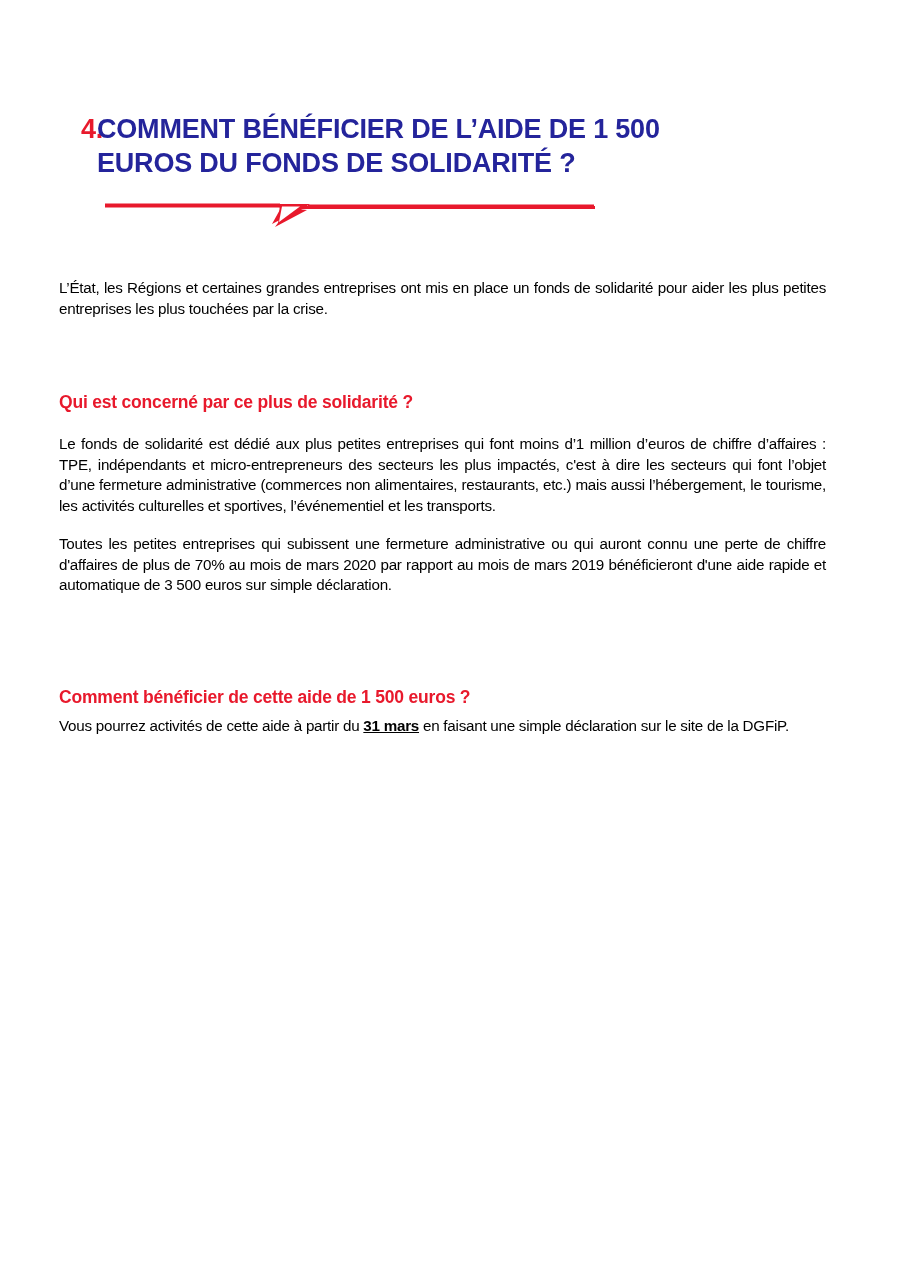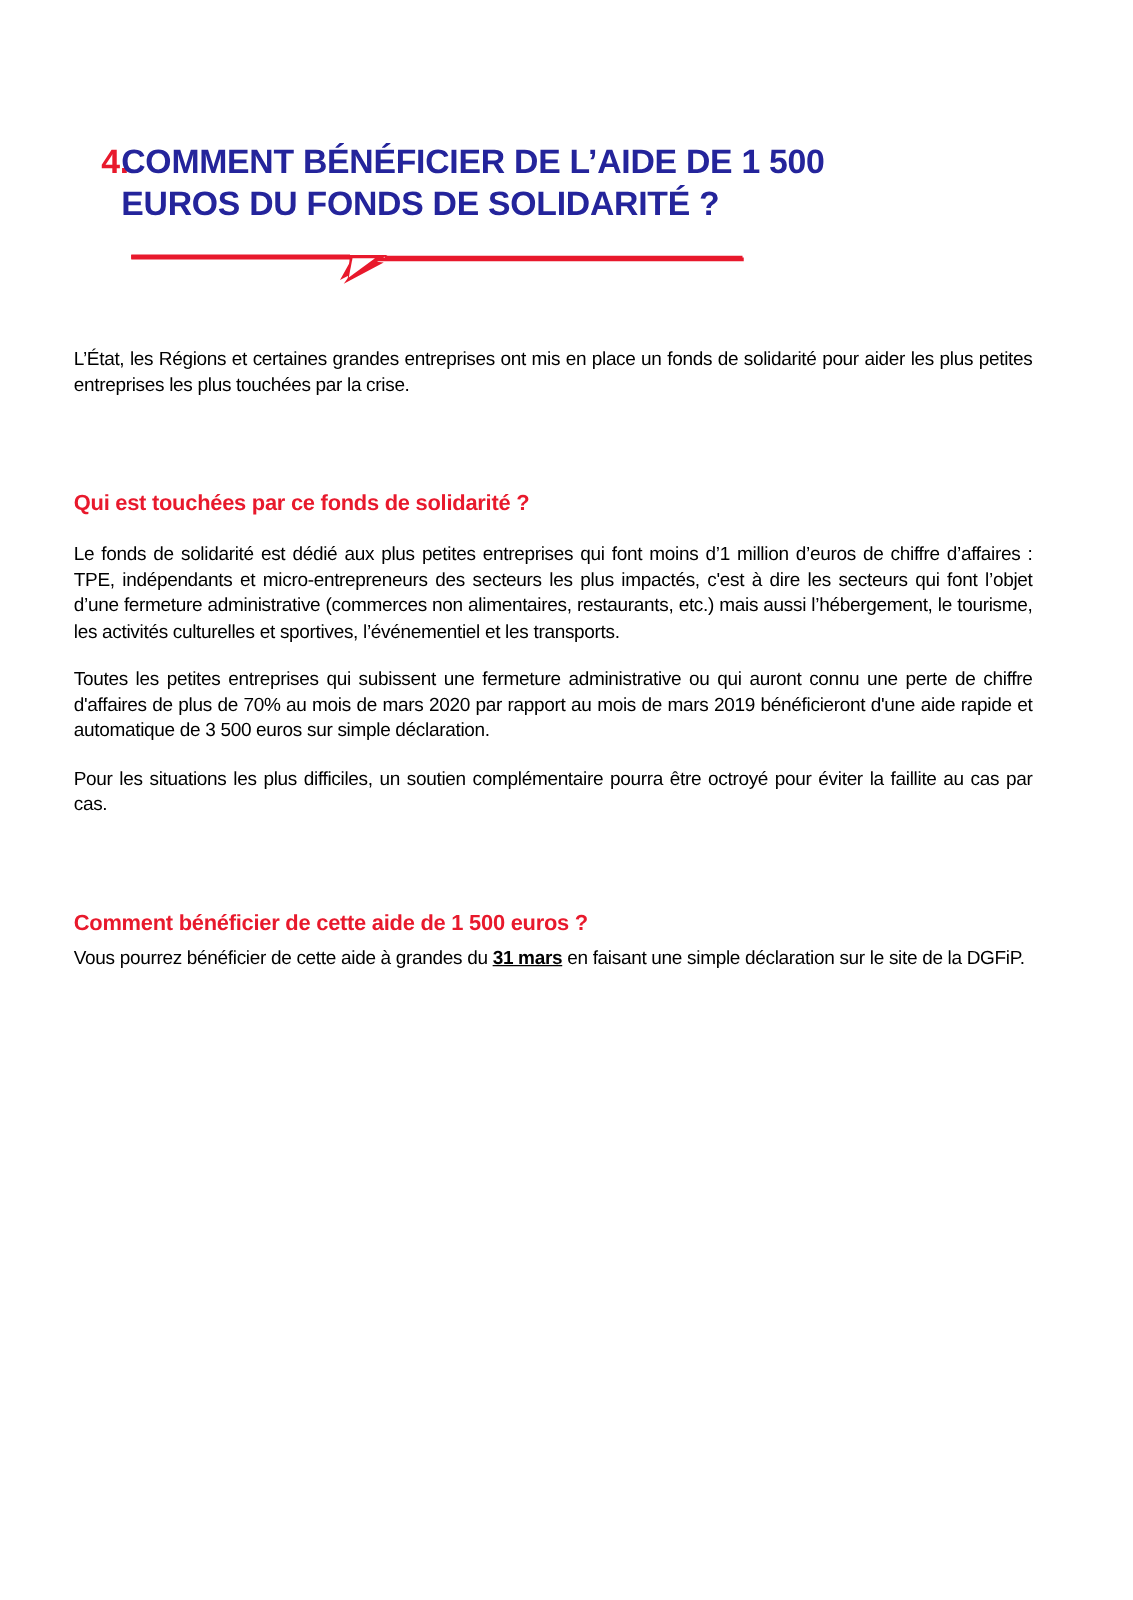--- a/index.html
+++ b/index.html
@@ -131,37 +131,36 @@
       <path d="M 182 10.5 L 200 10.5 L 179 26 Z" fill="#FFFFFF"></path>
     </svg>
   </div>
 
   <div class="content">
 
     <p class="para justify intro">L’État, les Régions et certaines grandes entreprises ont mis en place un fonds de solidarité pour aider les plus petites entreprises les plus touchées par la crise.</p>
 
     <div class="sp-intro-to-h1"></div>
 
-    <h2 class="section-heading">Qui est touchées par ce fonds de solidarité ?</h2>
+    <h2 class="section-heading">Qui est concerné par ce plus de solidarité ?</h2>
 
     <div class="sp-h1-to-p1"></div>
 
     <p class="para justify">Le fonds de solidarité est dédié aux plus petites entreprises qui font moins d’1 million d’euros de chiffre d’affaires : TPE, indépendants et micro-entrepreneurs des secteurs les plus impactés, c'est à dire les secteurs qui font l’objet d’une fermeture administrative (commerces non alimentaires, restaurants, etc.) mais aussi l’hébergement, le tourisme, les activités culturelles et sportives, l’événementiel et les transports.</p>
 
     <div class="sp-para"></div>
 
     <p class="para justify">Toutes les petites entreprises qui subissent une fermeture administrative ou qui auront connu une perte de chiffre d'affaires de plus de 70% au mois de mars 2020 par rapport au mois de mars 2019 bénéficieront d'une aide rapide et automatique de 3 500 euros sur simple déclaration.</p>
 
     <div class="sp-para"></div>
 
-    <p class="para justify">Pour les situations les plus difficiles, un soutien complémentaire pourra être octroyé pour éviter la faillite au cas par cas.</p>
 
     <div class="sp-p3-to-h2"></div>
 
     <h2 class="section-heading">Comment bénéficier de cette aide de 1 500 euros ?</h2>
 
     <div class="sp-h2-to-p4"></div>
 
-    <p class="para"><span>Vous pourrez bénéficier de cette aide à grandes du </span><span class="date-emph">31 mars</span><span> en faisant une simple déclaration sur le site de la DGFiP.</span></p>
+    <p class="para"><span>Vous pourrez activités de cette aide à partir du </span><span class="date-emph">31 mars</span><span> en faisant une simple déclaration sur le site de la DGFiP.</span></p>
 
   </div>
 
 </div>
 
 </body></html>

